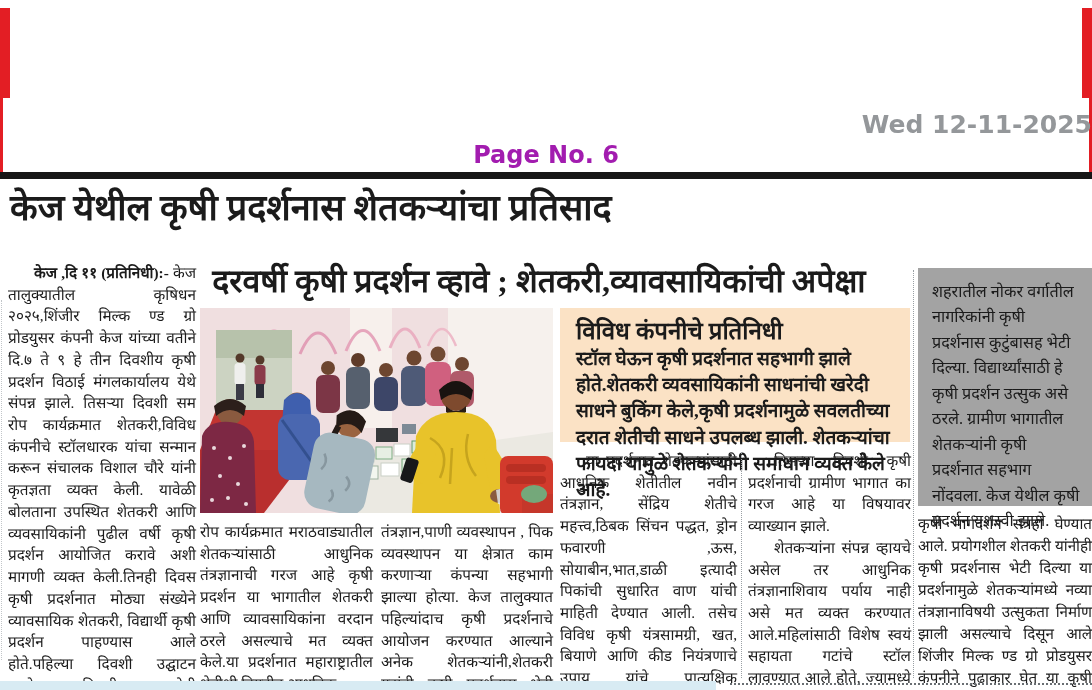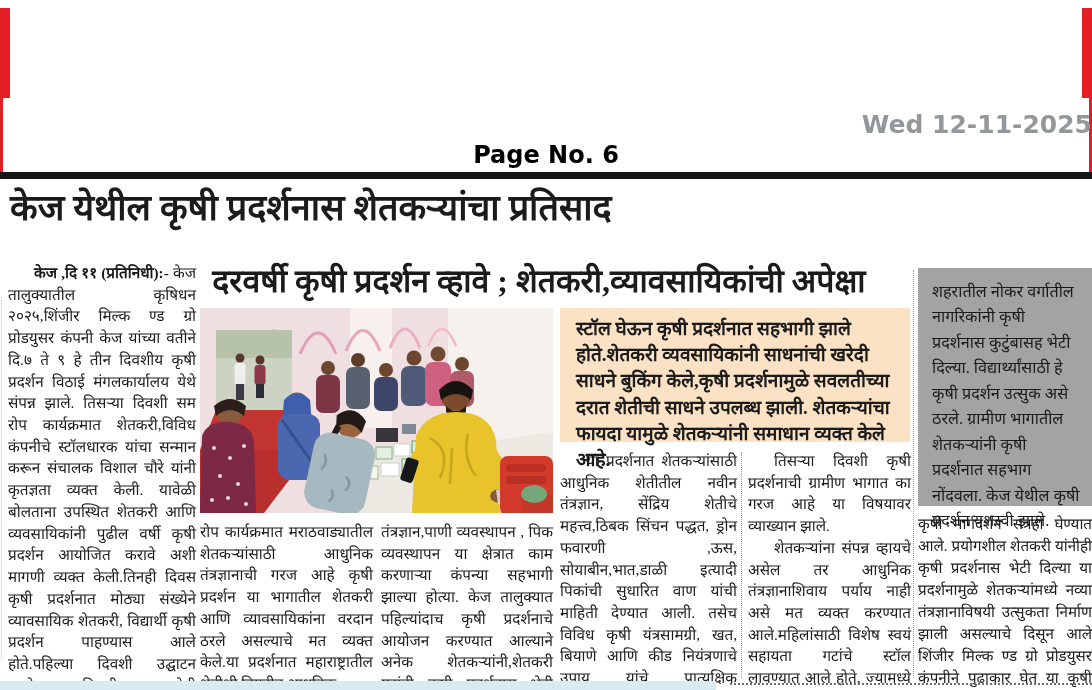--- a/index.html
+++ b/index.html
@@ -9,21 +9,21 @@
     font-family:"Liberation Serif","DejaVu Serif",serif; color:#1b1b1b; overflow:hidden;
   }
   .abs { position:absolute; }
   .sans { font-family:"DejaVu Sans","Liberation Sans",sans-serif; }
 
   .masthead-title { left:0; right:0; top:22px; text-align:center;
     color:#e31e24; font-size:62px; font-weight:bold; letter-spacing:1px; line-height:1.1; }
   .masthead-date { left:0; right:0; top:110px; text-align:right;
     color:#94979a; font-size:25px; font-weight:bold; }
   .masthead-page { left:0; right:0; top:141px; text-align:center;
-    color:#000000; font-size:24px; font-weight:bold; }
+    color:#a21caf; font-size:24px; font-weight:bold; }
 
   .edge-red-l1 { left:0; top:8px; width:10px; height:90px; background:#e31e24; }
   .edge-red-l2 { left:0; top:98px; width:3px; height:74px; background:#e31e24; }
   .edge-red-r1 { right:0; top:8px; width:10px; height:90px; background:#e31e24; }
   .edge-red-r2 { right:0; top:98px; width:3px; height:74px; background:#e31e24; }
 
   .top-rule { left:0; right:0; top:172px; height:7px; background:#161616; }
 
   .headline { left:10px; right:10px; top:184px; text-align:left;
     font-size:36px; font-weight:bold; line-height:1.35; white-space:nowrap; }
@@ -181,20 +181,21 @@
       <rect x="306" y="168" width="40" height="8" rx="4" fill="#b92f23"></rect>
       <rect x="322" y="186" width="31" height="19" fill="#c5372a"></rect>
       <ellipse cx="334" cy="186" rx="13" ry="9" fill="#74a87a"></ellipse>
     </svg>
   </div>
 
   <div class="abs col cap1">रोप कार्यक्रमात मराठवाड्यातील शेतकऱ्यांसाठी आधुनिक तंत्रज्ञानाची गरज आहे कृषी प्रदर्शन या भागातील शेतकरी आणि व्यावसायिकांना वरदान ठरले असल्याचे मत व्यक्त केले.या प्रदर्शनात महाराष्ट्रातील शेतीशी निगडीत आधुनिक</div>
   <div class="abs col cap2">तंत्रज्ञान,पाणी व्यवस्थापन , पिक व्यवस्थापन या क्षेत्रात काम करणाऱ्या कंपन्या सहभागी झाल्या होत्या. केज तालुक्यात पहिल्यांदाच कृषी प्रदर्शनाचे आयोजन करण्यात आल्याने अनेक शेतकऱ्यांनी,शेतकरी गटांनी कृषी प्रदर्शनास भेटी दिल्या</div>
 
   <div class="abs obox">
+    <div class="obox-title">विविध कंपनीचे प्रतिनिधी</div>
     <div class="obox-body">स्टॉल घेऊन कृषी प्रदर्शनात सहभागी झाले होते.शेतकरी व्यवसायिकांनी साधनांची खरेदी साधने बुकिंग केले,कृषी प्रदर्शनामुळे सवलतीच्या दरात शेतीची साधने उपलब्ध झाली. शेतकऱ्यांचा फायदा यामुळे शेतकऱ्यांनी समाधान व्यक्त केले आहे.</div>
   </div>
 
   <div class="abs col midA indent">या प्रदर्शनात शेतकऱ्यांसाठी आधुनिक शेतीतील नवीन तंत्रज्ञान, सेंद्रिय शेतीचे महत्त्व,ठिबक सिंचन पद्धत, ड्रोन फवारणी ,ऊस, सोयाबीन,भात,डाळी इत्यादी पिकांची सुधारित वाण यांची माहिती देण्यात आली. तसेच विविध कृषी यंत्रसामग्री, खत, बियाणे आणि कीड नियंत्रणाचे उपाय यांचे प्रात्यक्षिक दाखविण्यात आले.अनेक शेतकरी या प्रदर्शनाला भेट देऊन मार्गदर्शन घेत होते.</div>
   <div class="abs col midB">
     <p class="indent">तिसऱ्या दिवशी कृषी प्रदर्शनाची ग्रामीण भागात का गरज आहे या विषयावर व्याख्यान झाले.</p>
     <p class="indent">शेतकऱ्यांना संपन्न व्हायचे असेल तर आधुनिक तंत्रज्ञानाशिवाय पर्याय नाही असे मत व्यक्त करण्यात आले.महिलांसाठी विशेष स्वयं सहायता गटांचे स्टॉल लावण्यात आले होते, ज्यामध्ये घरगुती उद्योग, दुग्ध व्यवसाय, शेळीपालन, कुक्कुटपालन इत्यादी विषयांवर माहिती दिली गेली. विद्यार्थ्यांसाठी</p>
   </div>
 
   <div class="abs sidebox">शहरातील नोकर वर्गातील नागरिकांनी कृषी प्रदर्शनास कुटुंबासह भेटी दिल्या. विद्यार्थ्यांसाठी हे कृषी प्रदर्शन उत्सुक असे ठरले. ग्रामीण भागातील शेतकऱ्यांनी कृषी प्रदर्शनात सहभाग नोंदवला. केज येथील कृषी प्रदर्शन यशस्वी झाले.</div>

